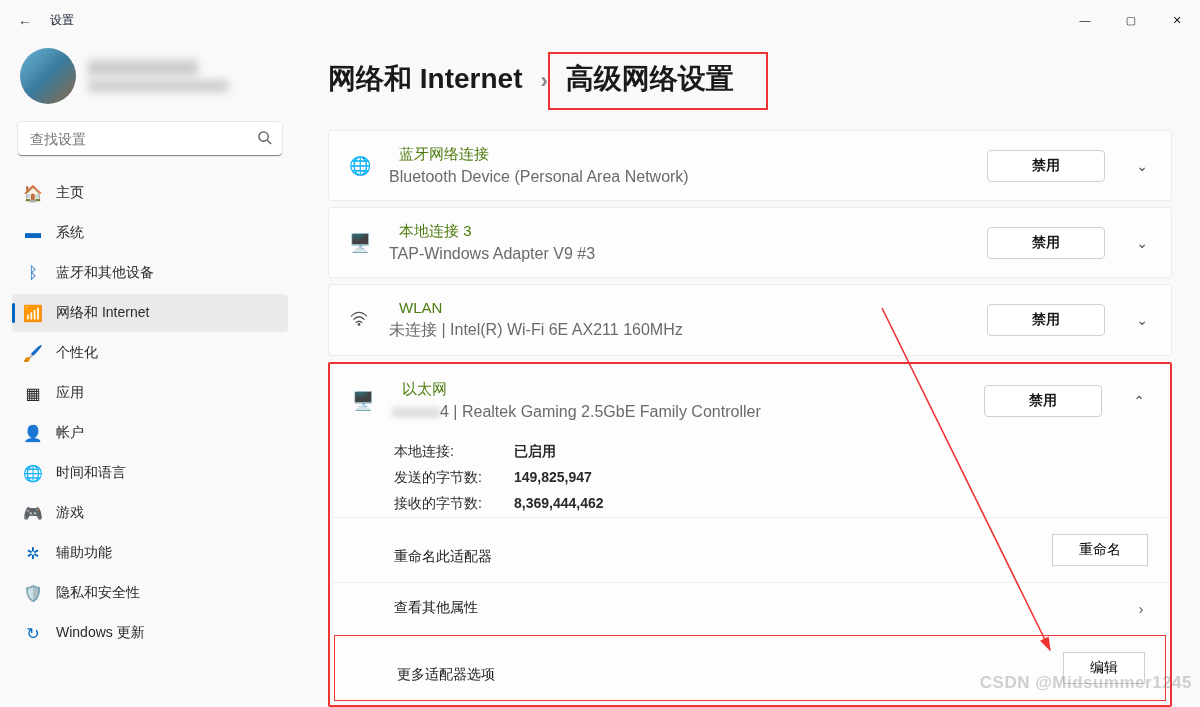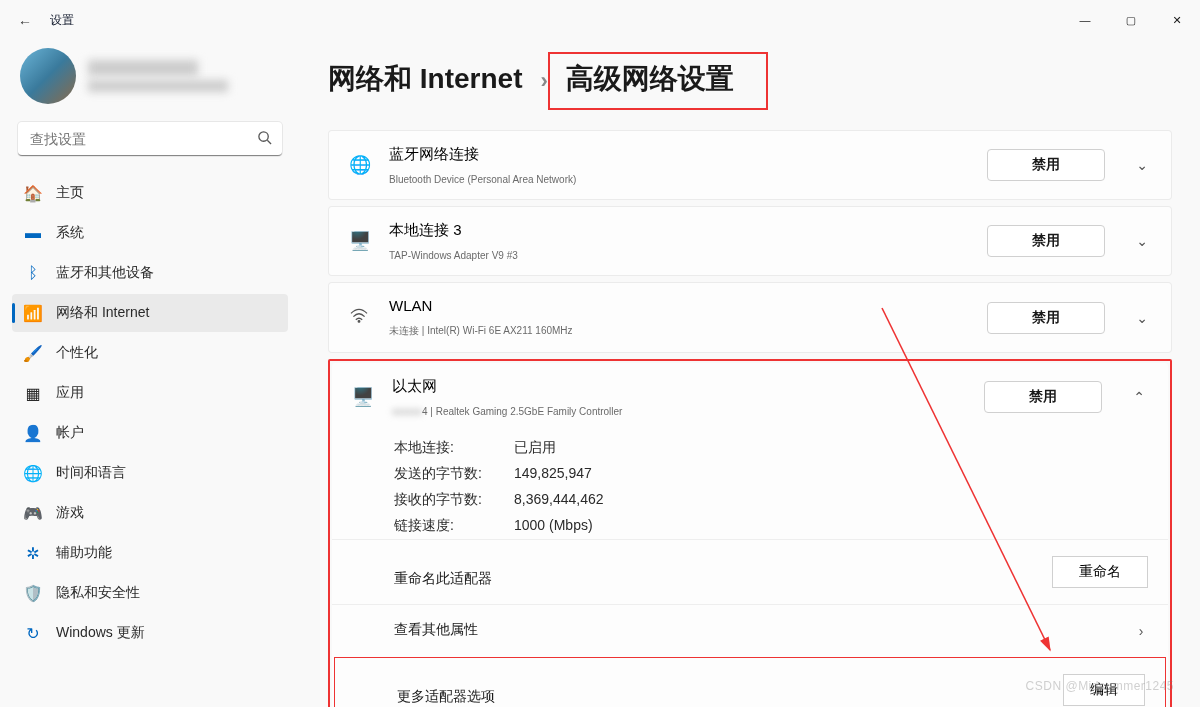--- a/index.html
+++ b/index.html
@@ -32,40 +32,40 @@
 .main { flex: 1; padding: 12px 28px 0 28px; overflow-y: auto; }
 .breadcrumb { display: flex; align-items: baseline; gap: 18px; font-size: 28px; font-weight: 600; color: #1a1a1a; margin-bottom: 20px; }
 .bc-sep { color: #888; font-size: 22px; }
 .bc-current { border: 2px solid #e33; padding: 6px 32px 10px 16px; font-weight: 600; }
 .bc-wrap { display: inline-flex; align-items: center; }
 
 .card { background: #fdfdfd; border: 1px solid rgba(0,0,0,.07); border-radius: 4px; margin-bottom: 6px; }
 .card-row { display: flex; align-items: center; padding: 14px 20px; gap: 18px; }
 .adapter-icon { width: 22px; color: #555; font-size: 18px; }
 .adapter-info { flex: 1; }
-.adapter-title { font-size: 15px; color: #000000; }
-.adapter-sub { font-size: 10px; color: #6a6a6a; margin-top: 10px; }
+.adapter-title { font-size: 15px; color: #4d7c0f; margin-left: 10px; }
+.adapter-sub { font-size: 16px; color: #6a6a6a; margin-top: 4px; }
 .disable-btn { background: #fff; border: 1px solid #d0d0d0; border-radius: 4px; padding: 6px 44px; font-size: 14px; cursor: pointer; color: #1a1a1a; font-weight: bold; }
 .chev { width: 18px; text-align: center; color: #555; cursor: pointer; margin-left: 10px; }
 
 .highlight-box { border: 2px solid #e33; border-radius: 2px; padding: 2px; margin-top: 2px; }
 
 .details { padding: 4px 0 0 62px; }
 .detail-row { display: flex; padding: 4px 0; font-size: 14px; }
 .detail-label { width: 120px; color: #2a2a2a; }
-.detail-val { color: #2a2a2a; }
+.detail-val { color: #2a2a2a; font-weight: bold; }
 
 .sub-row { display: flex; align-items: flex-end; justify-content: space-between; padding: 16px 20px 16px 62px; border-top: 1px solid rgba(0,0,0,.06); }
 .sub-row-label { font-size: 14px; }
 .small-btn { background: #fff; border: 1px solid #d0d0d0; border-radius: 0; padding: 6px 26px; font-size: 14px; cursor: pointer; }
 .sub-chev { color: #555; margin-left: 14px; width: 14px; text-align:center; }
 
 .blur-snip { filter: blur(3px); color: #999; }
 .arrow-svg { position: absolute; pointer-events: none; }
-.watermark { position: absolute; right: 26px; bottom: 14px; color: rgba(120,120,120,.35); font-size: 12px; letter-spacing: .5px; }
+.watermark { position: absolute; right: 8px; bottom: 14px; color: rgba(120,120,120,.35); font-size: 17px; letter-spacing: .5px; font-weight: bold; }
 </style>
 </head>
 <body>
 
 <div class="titlebar">
   <div class="titlebar-left">
     <span class="back-arrow">←</span>
     <span class="app-title">设置</span>
   </div>
   <div class="win-controls">
@@ -215,24 +215,20 @@
               <span class="detail-val">已启用</span>
             </div>
           <div class="detail-row">
               <span class="detail-label">发送的字节数:</span>
               <span class="detail-val">149,825,947</span>
             </div>
           <div class="detail-row">
               <span class="detail-label">接收的字节数:</span>
               <span class="detail-val">8,369,444,462</span>
             </div>
-          <div class="detail-row">
-              <span class="detail-label">链接速度:</span>
-              <span class="detail-val">1000 (Mbps)</span>
-            </div>
         </div>
 
         <div class="sub-row">
           <span class="sub-row-label">重命名此适配器</span>
           <span style="display:flex;align-items:center">
             <button class="small-btn">重命名</button>
           </span>
         </div>
 
         <div class="sub-row">

